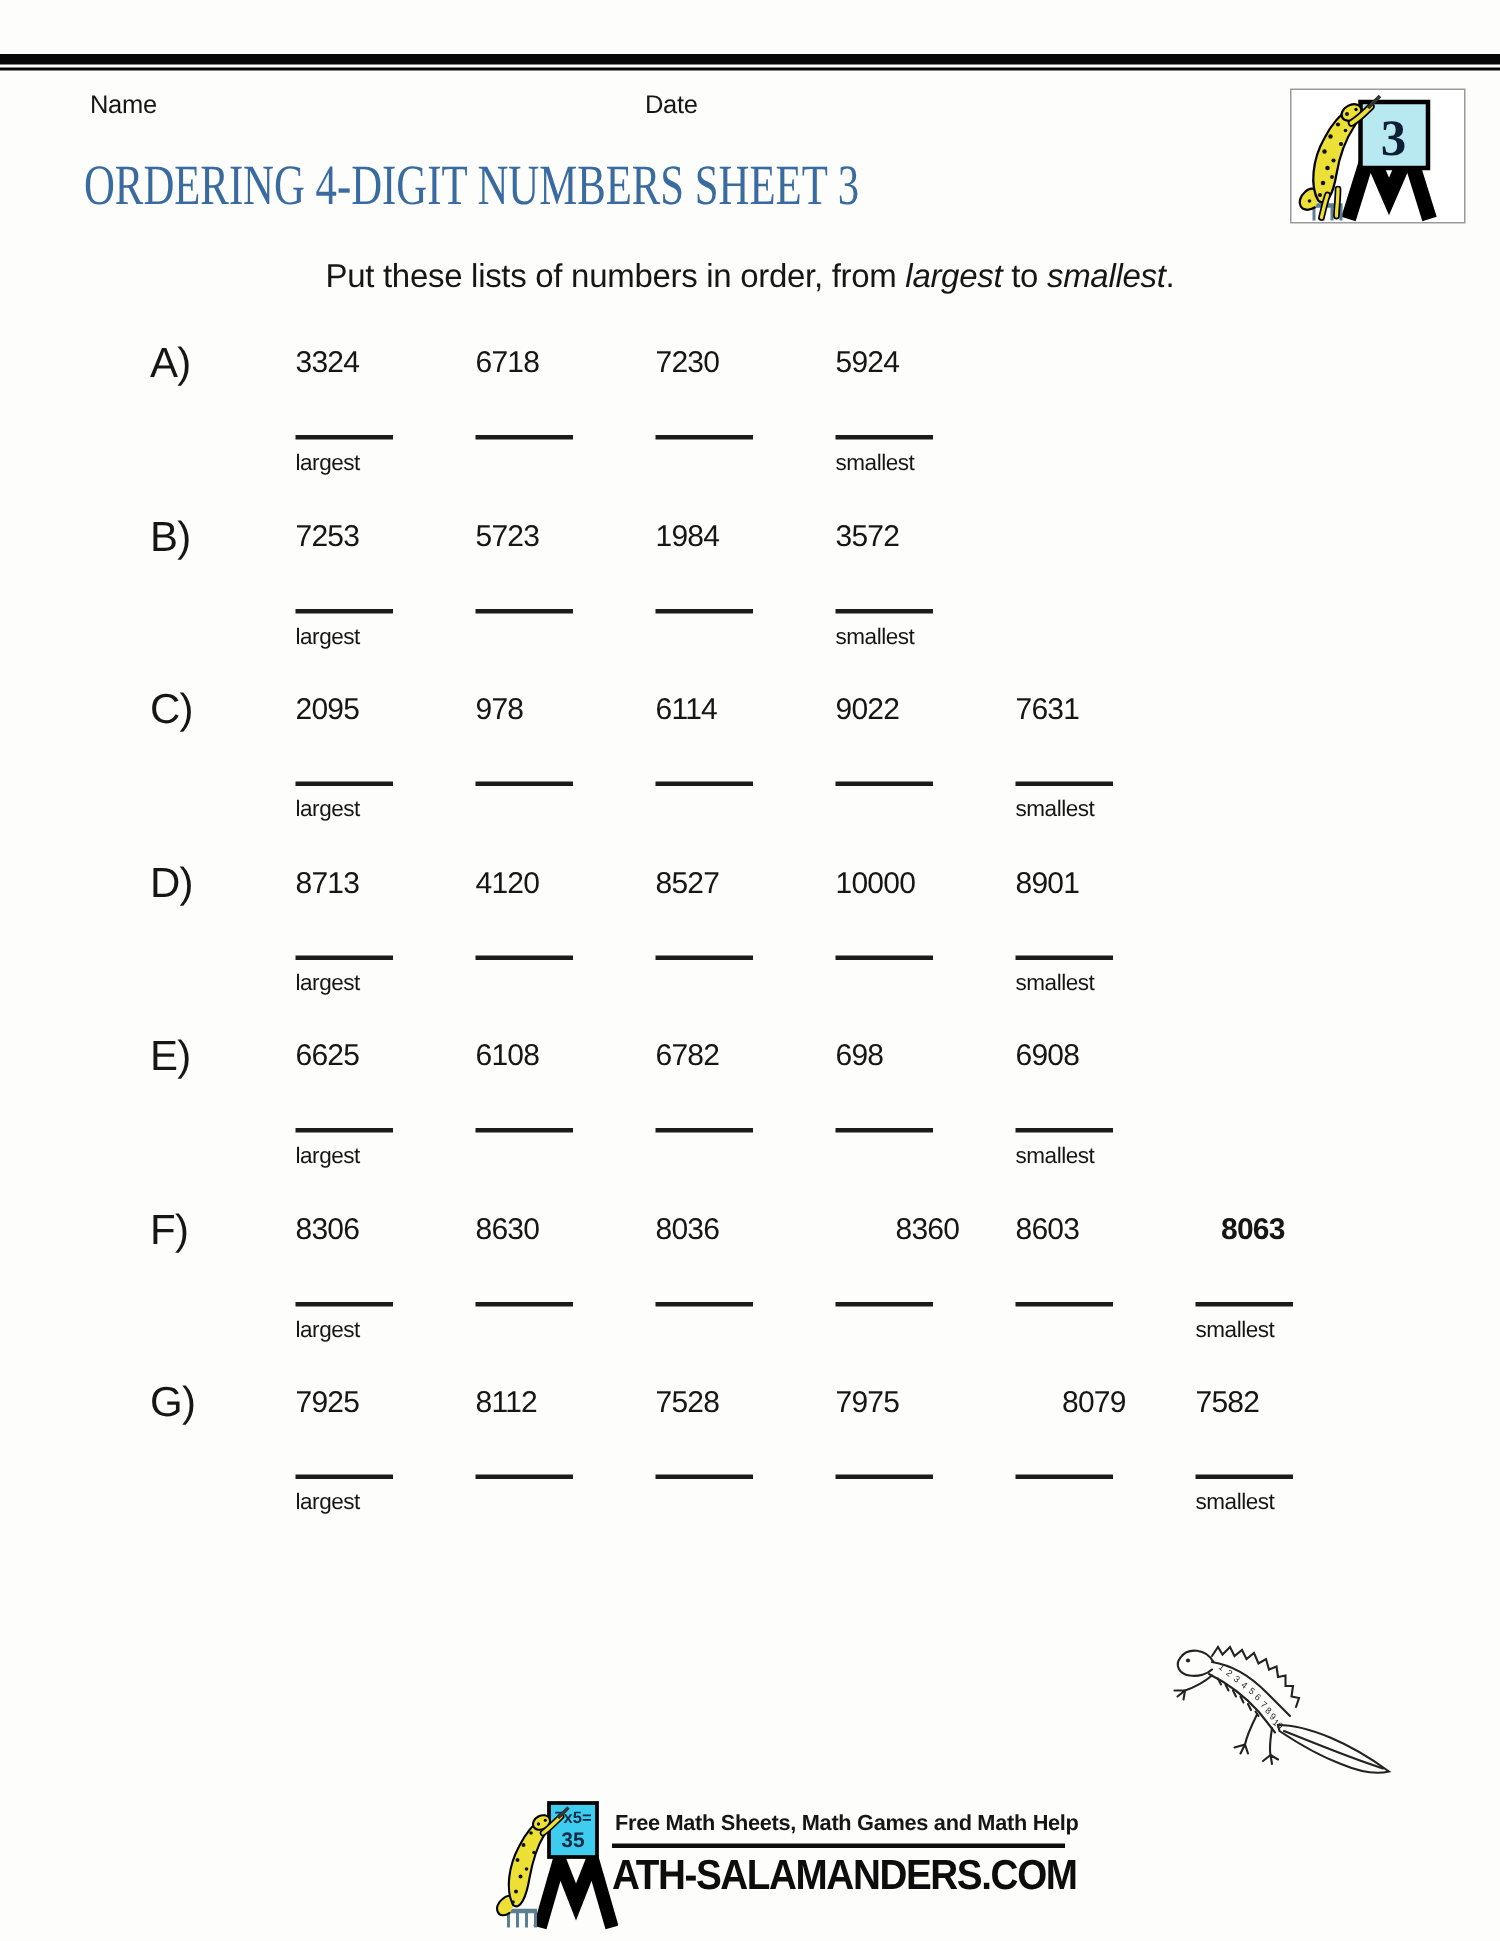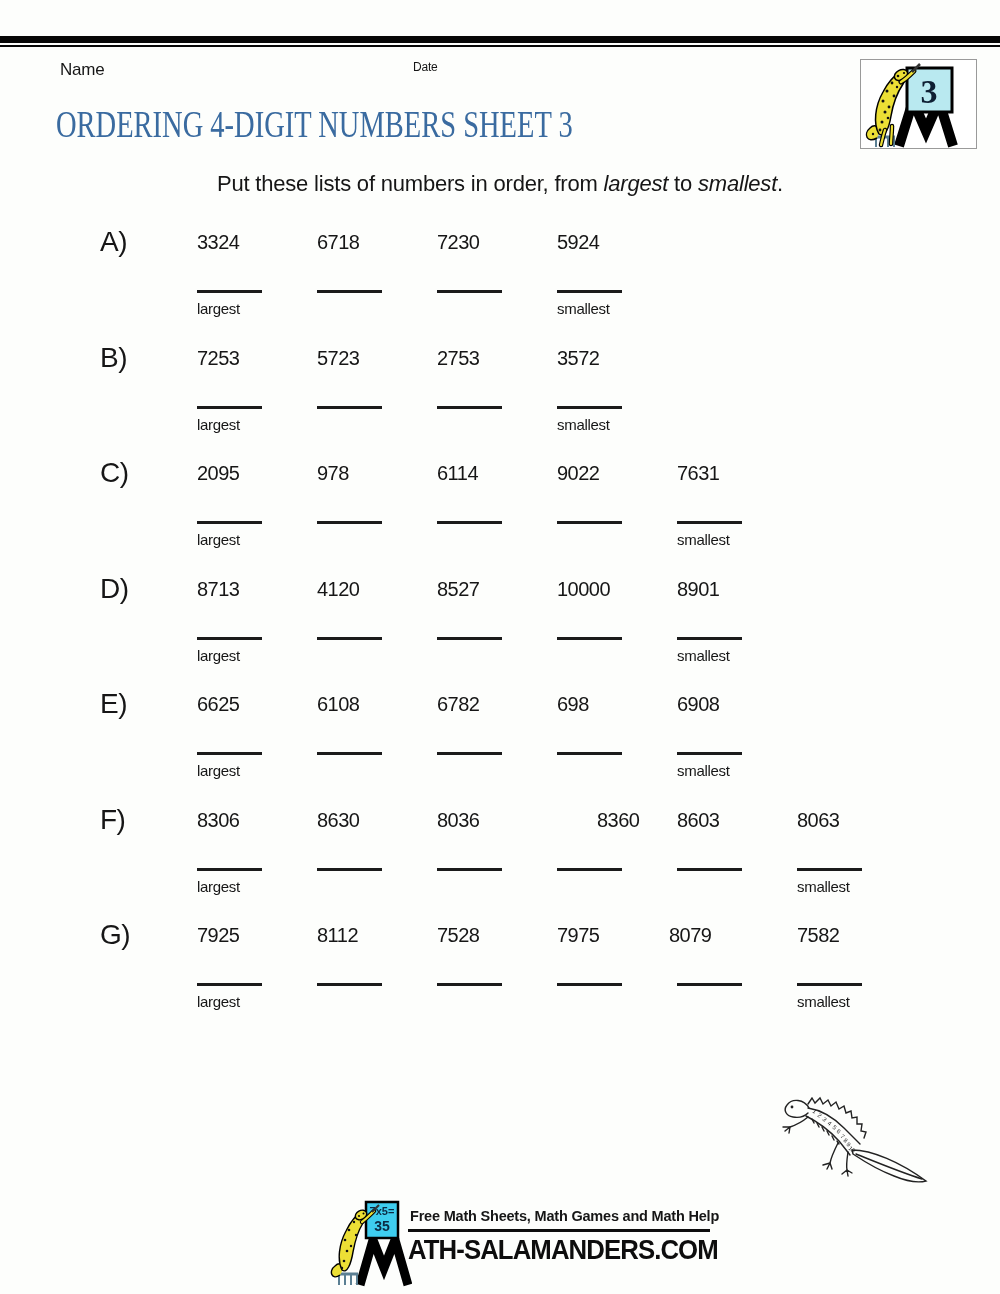--- a/index.html
+++ b/index.html
@@ -4,21 +4,21 @@
 <style>
   html,body{margin:0;padding:0}
   body{
     position:relative;width:1000px;height:1294px;overflow:hidden;
     background:#fdfefc;color:#161616;
     font-family:"Liberation Sans", sans-serif;
   }
   .topbar1{position:absolute;left:0;top:36px;width:1000px;height:7px;background:#070707}
   .topbar2{position:absolute;left:0;top:45px;width:1000px;height:2px;background:#070707}
   .name-label{position:absolute;left:60px;top:60px;font-size:17px;letter-spacing:-0.2px}
-  .date-label{position:absolute;left:413px;top:60px;font-size:12px;letter-spacing:-0.2px}
+  .date-label{position:absolute;left:430px;top:60px;font-size:17px;letter-spacing:-0.2px}
   .logo-box{position:absolute;left:860px;top:59px;width:117px;height:90px;background:#fff;
     border:1px solid #9a9a9a;box-sizing:border-box}
   .page-title{position:absolute;left:56px;top:104px;white-space:nowrap;
     font-family:"Liberation Serif", serif;font-size:38px;line-height:40px;
     transform:scaleX(0.75);transform-origin:0 50%;}
   .instruction{position:absolute;left:0;top:171px;width:1000px;text-align:center;
     font-size:22px;letter-spacing:-0.2px}
   #problems{position:absolute;left:0;top:227px;width:1000px;height:830px}
   .prow{position:absolute;left:0;width:1000px;height:116px}
   .pletter{position:absolute;left:100px;top:0;font-size:28px;line-height:30px;letter-spacing:-0.5px}
@@ -103,21 +103,21 @@
       <div class="pblank" style="left: 557px;"></div>
       <div class="plabel" style="left: 197px;">largest</div>
       <div class="plabel" style="left: 557px;">smallest</div>
     </div>
     <div class="prow" style="top: 116px;">
       <div class="pletter">B)</div>
       <div class="pnum" style="left: 197px;">7253</div>
       <div class="pblank" style="left: 197px;"></div>
       <div class="pnum" style="left: 317px;">5723</div>
       <div class="pblank" style="left: 317px;"></div>
-      <div class="pnum" style="left: 437px;">2753</div>
+      <div class="pnum" style="left: 437px;">1984</div>
       <div class="pblank" style="left: 437px;"></div>
       <div class="pnum" style="left: 557px;">3572</div>
       <div class="pblank" style="left: 557px;"></div>
       <div class="plabel" style="left: 197px;">largest</div>
       <div class="plabel" style="left: 557px;">smallest</div>
     </div>
     <div class="prow" style="top: 231px;">
       <div class="pletter">C)</div>
       <div class="pnum" style="left: 197px;">2095</div>
       <div class="pblank" style="left: 197px;"></div>
@@ -167,36 +167,36 @@
       <div class="pnum" style="left: 197px;">8306</div>
       <div class="pblank" style="left: 197px;"></div>
       <div class="pnum" style="left: 317px;">8630</div>
       <div class="pblank" style="left: 317px;"></div>
       <div class="pnum" style="left: 437px;">8036</div>
       <div class="pblank" style="left: 437px;"></div>
       <div class="pnum" style="left: 557px; margin-left: 40px;">8360</div>
       <div class="pblank" style="left: 557px;"></div>
       <div class="pnum" style="left: 677px;">8603</div>
       <div class="pblank" style="left: 677px;"></div>
-      <div class="pnum" style="left: 797px;">8063</div>
+      <div class="pnum" style="left: 814px; font-weight: bold;">8063</div>
       <div class="pblank" style="left: 797px;"></div>
       <div class="plabel" style="left: 197px;">largest</div>
       <div class="plabel" style="left: 797px;">smallest</div>
     </div>
     <div class="prow" style="top: 693px;">
       <div class="pletter">G)</div>
       <div class="pnum" style="left: 197px;">7925</div>
       <div class="pblank" style="left: 197px;"></div>
       <div class="pnum" style="left: 317px;">8112</div>
       <div class="pblank" style="left: 317px;"></div>
       <div class="pnum" style="left: 437px;">7528</div>
       <div class="pblank" style="left: 437px;"></div>
       <div class="pnum" style="left: 557px;">7975</div>
       <div class="pblank" style="left: 557px;"></div>
-      <div class="pnum" style="left: 669px;">8079</div>
+      <div class="pnum" style="left: 708px;">8079</div>
       <div class="pblank" style="left: 677px;"></div>
       <div class="pnum" style="left: 797px;">7582</div>
       <div class="pblank" style="left: 797px;"></div>
       <div class="plabel" style="left: 197px;">largest</div>
       <div class="plabel" style="left: 797px;">smallest</div>
     </div>
   </div>
 
 <svg class="newt" width="160" height="100" viewBox="0 0 160 100">
   <g fill="none" stroke="#222" stroke-width="1.4" stroke-linecap="round">

